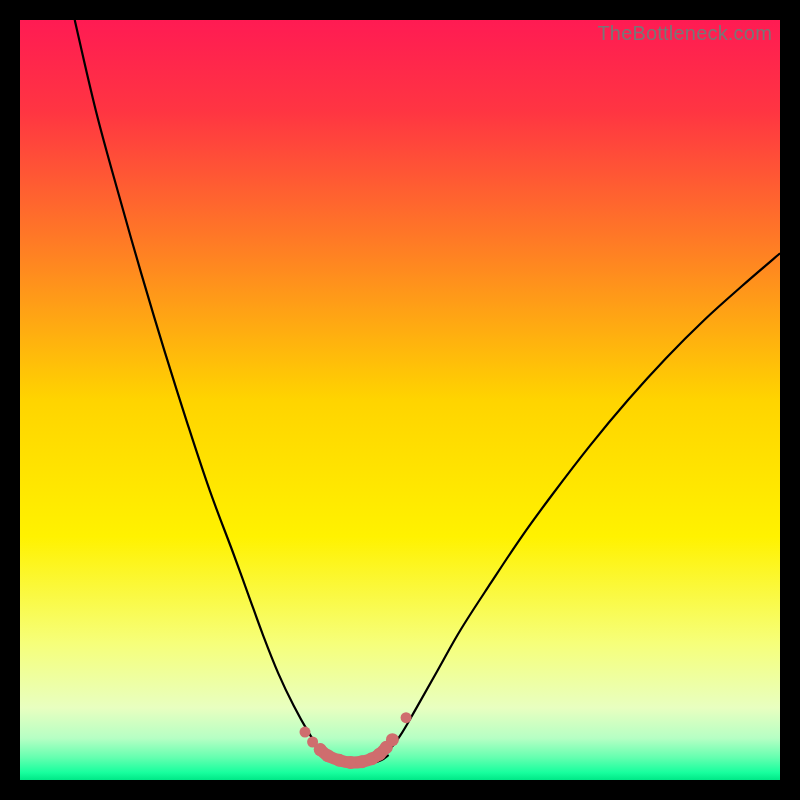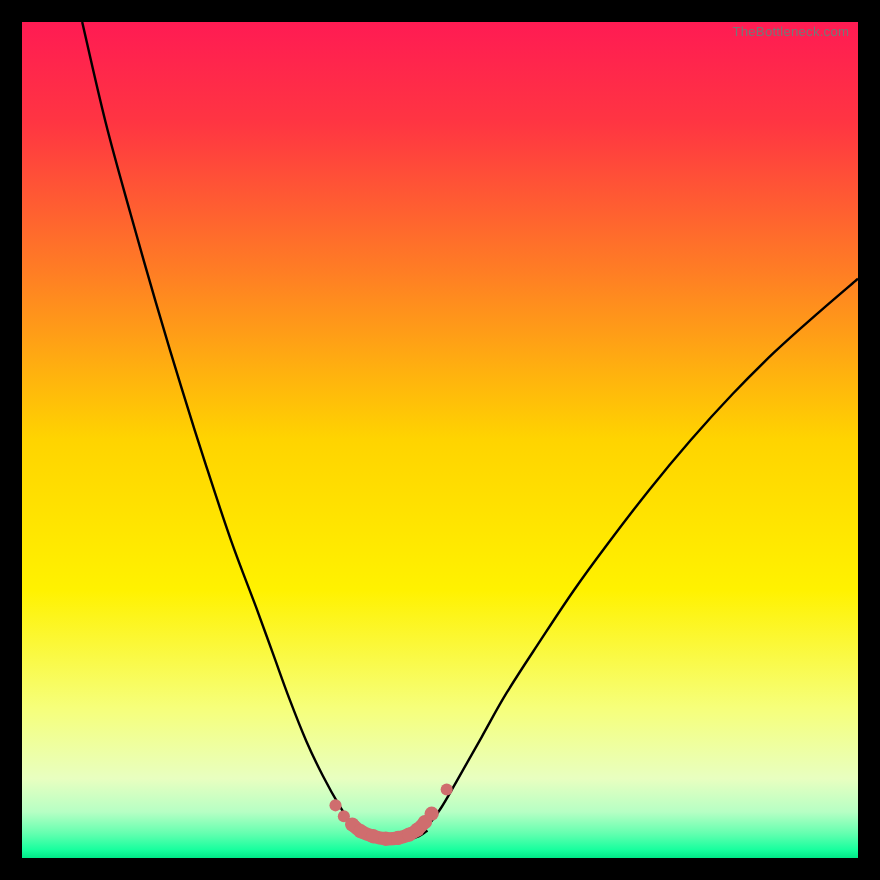--- a/index.html
+++ b/index.html
@@ -17,21 +17,21 @@
     top: 20px;
     width: 760px;
     height: 760px;
     background: #000;
   }
   .watermark {
     position: absolute;
     top: 2px;
     right: 8px;
     color: #777;
-    font-size: 12px;
+    font-size: 20px;
     font-weight: 500;
     letter-spacing: 0.2px;
     z-index: 50;
   }
   svg.plot {
     position: absolute;
     left: 0;
     top: 0;
     width: 760px;
     height: 760px;

